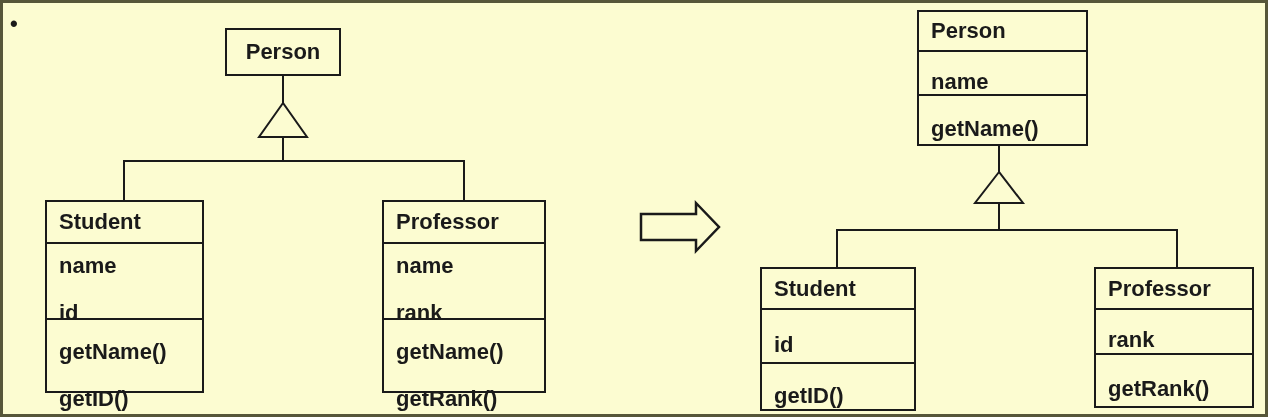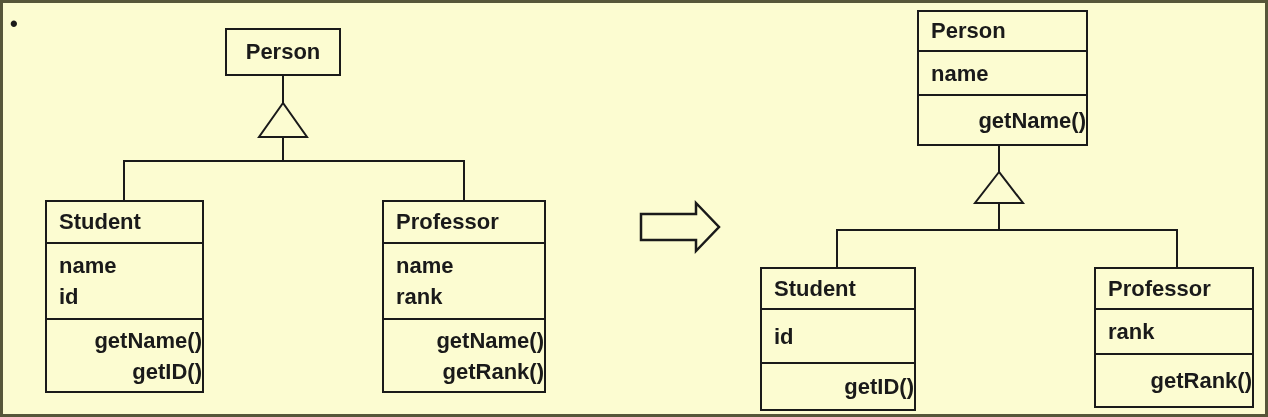--- a/index.html
+++ b/index.html
@@ -71,22 +71,22 @@
   }
   .uml-section {
     display: flex;
     flex-direction: column;
     justify-content: center;
     padding-left: 12px;
     border-top: 2px solid var(--line, #1A1A1A);
     box-sizing: border-box;
     flex: 0 0 auto;
   }
-  .uml-section.grow { flex: 1 1 auto; text-align: right; }
-  .uml-line { line-height: 31px; }
+  .uml-section.grow { flex: 1 1 auto; }
+  .uml-line { line-height: 31px; margin-top: 16px; }
 </style>
 </head>
 <body>
 
 <div class="canvas">
 
   <div class="slide-title">
     <span class="bullet">•</span>
   </div>
 

